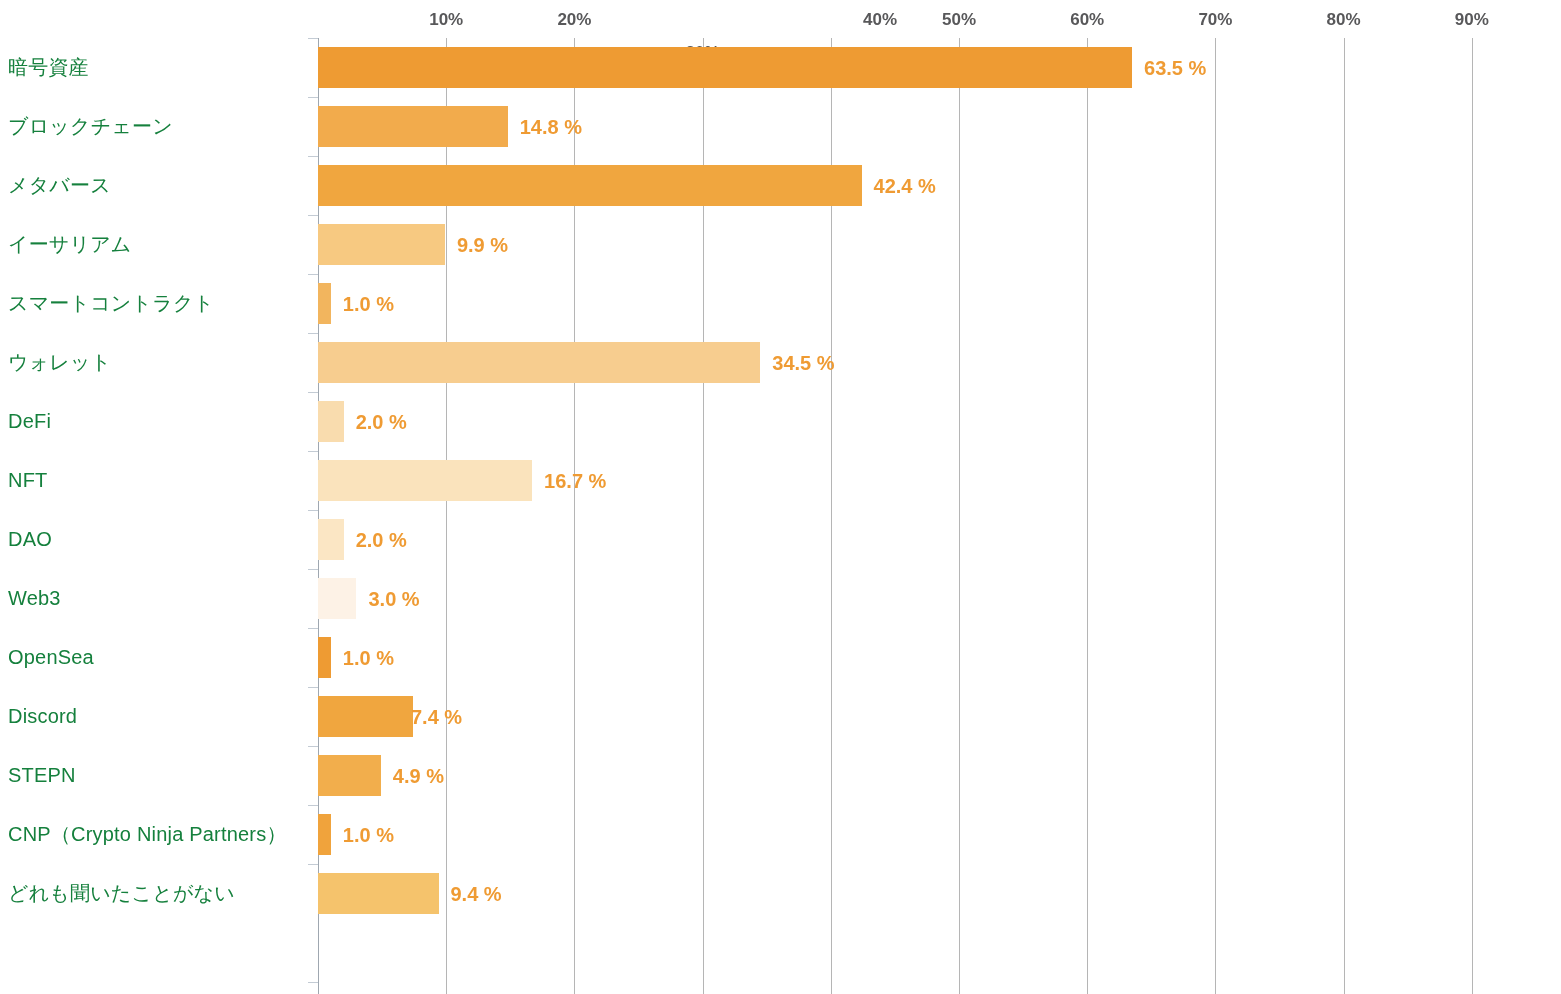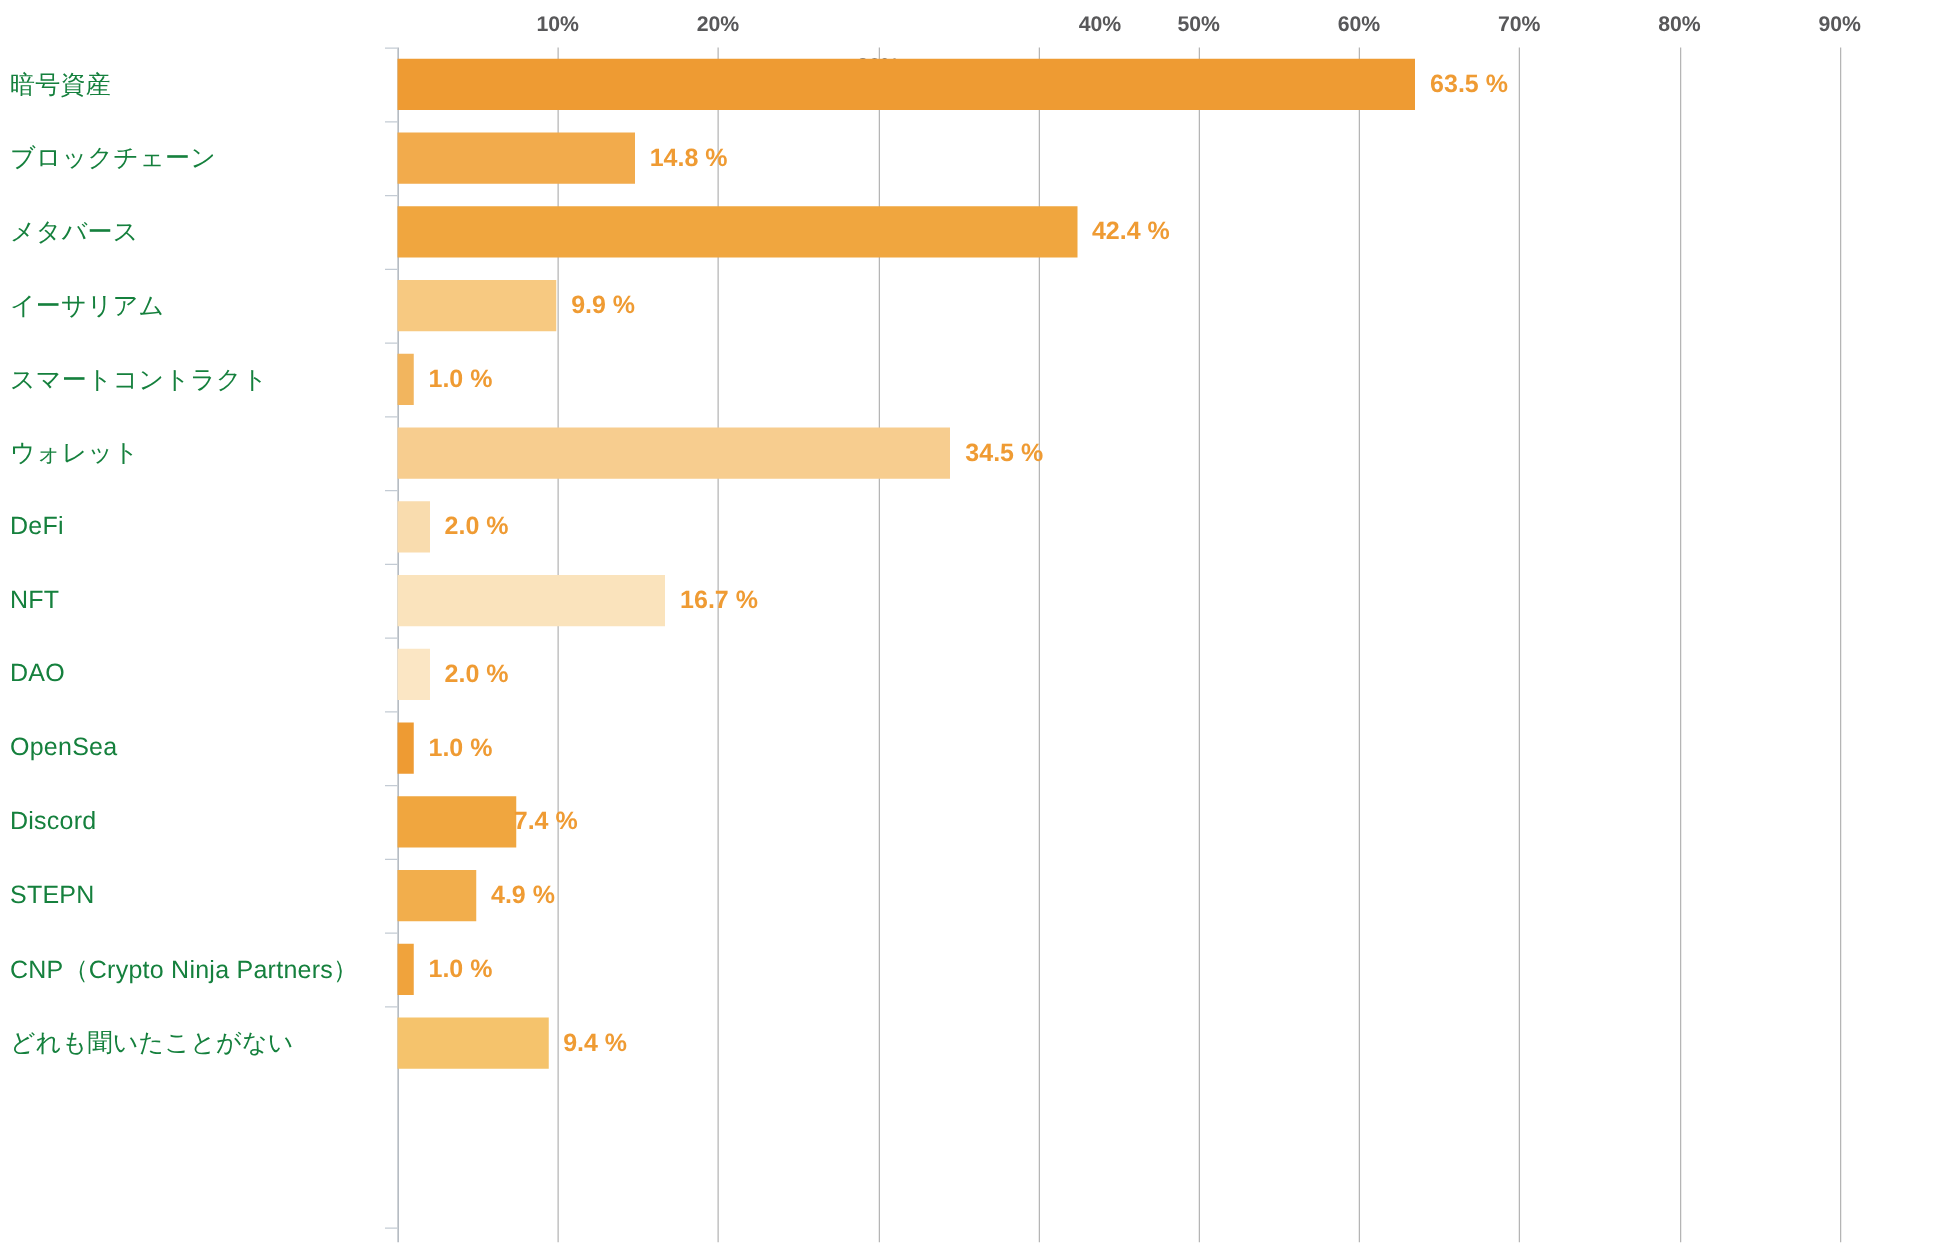--- a/index.html
+++ b/index.html
@@ -183,20 +183,28 @@
       <div class="row">
         <div class="row-tickmark"></div>
         <div class="row-label">DAO</div>
         <div class="bar-area">
           <div class="bar" style="width: 25.64px; background: rgb(251, 230, 196);"></div>
           <div class="bar-value" style="left: 37.64px; color: rgb(239, 155, 51);">2.0 %</div>
         </div>
       </div>
       <div class="row">
         <div class="row-tickmark"></div>
+        <div class="row-label">Web3</div>
+        <div class="bar-area">
+          <div class="bar" style="width: 38.46px; background: rgb(253, 242, 230);"></div>
+          <div class="bar-value" style="left: 50.46px; color: rgb(239, 155, 51);">3.0 %</div>
+        </div>
+      </div>
+      <div class="row">
+        <div class="row-tickmark"></div>
         <div class="row-label">OpenSea</div>
         <div class="bar-area">
           <div class="bar" style="width: 12.82px; background: rgb(238, 155, 51);"></div>
           <div class="bar-value" style="left: 24.82px; color: rgb(239, 155, 51);">1.0 %</div>
         </div>
       </div>
       <div class="row">
         <div class="row-tickmark"></div>
         <div class="row-label">Discord</div>
         <div class="bar-area">

